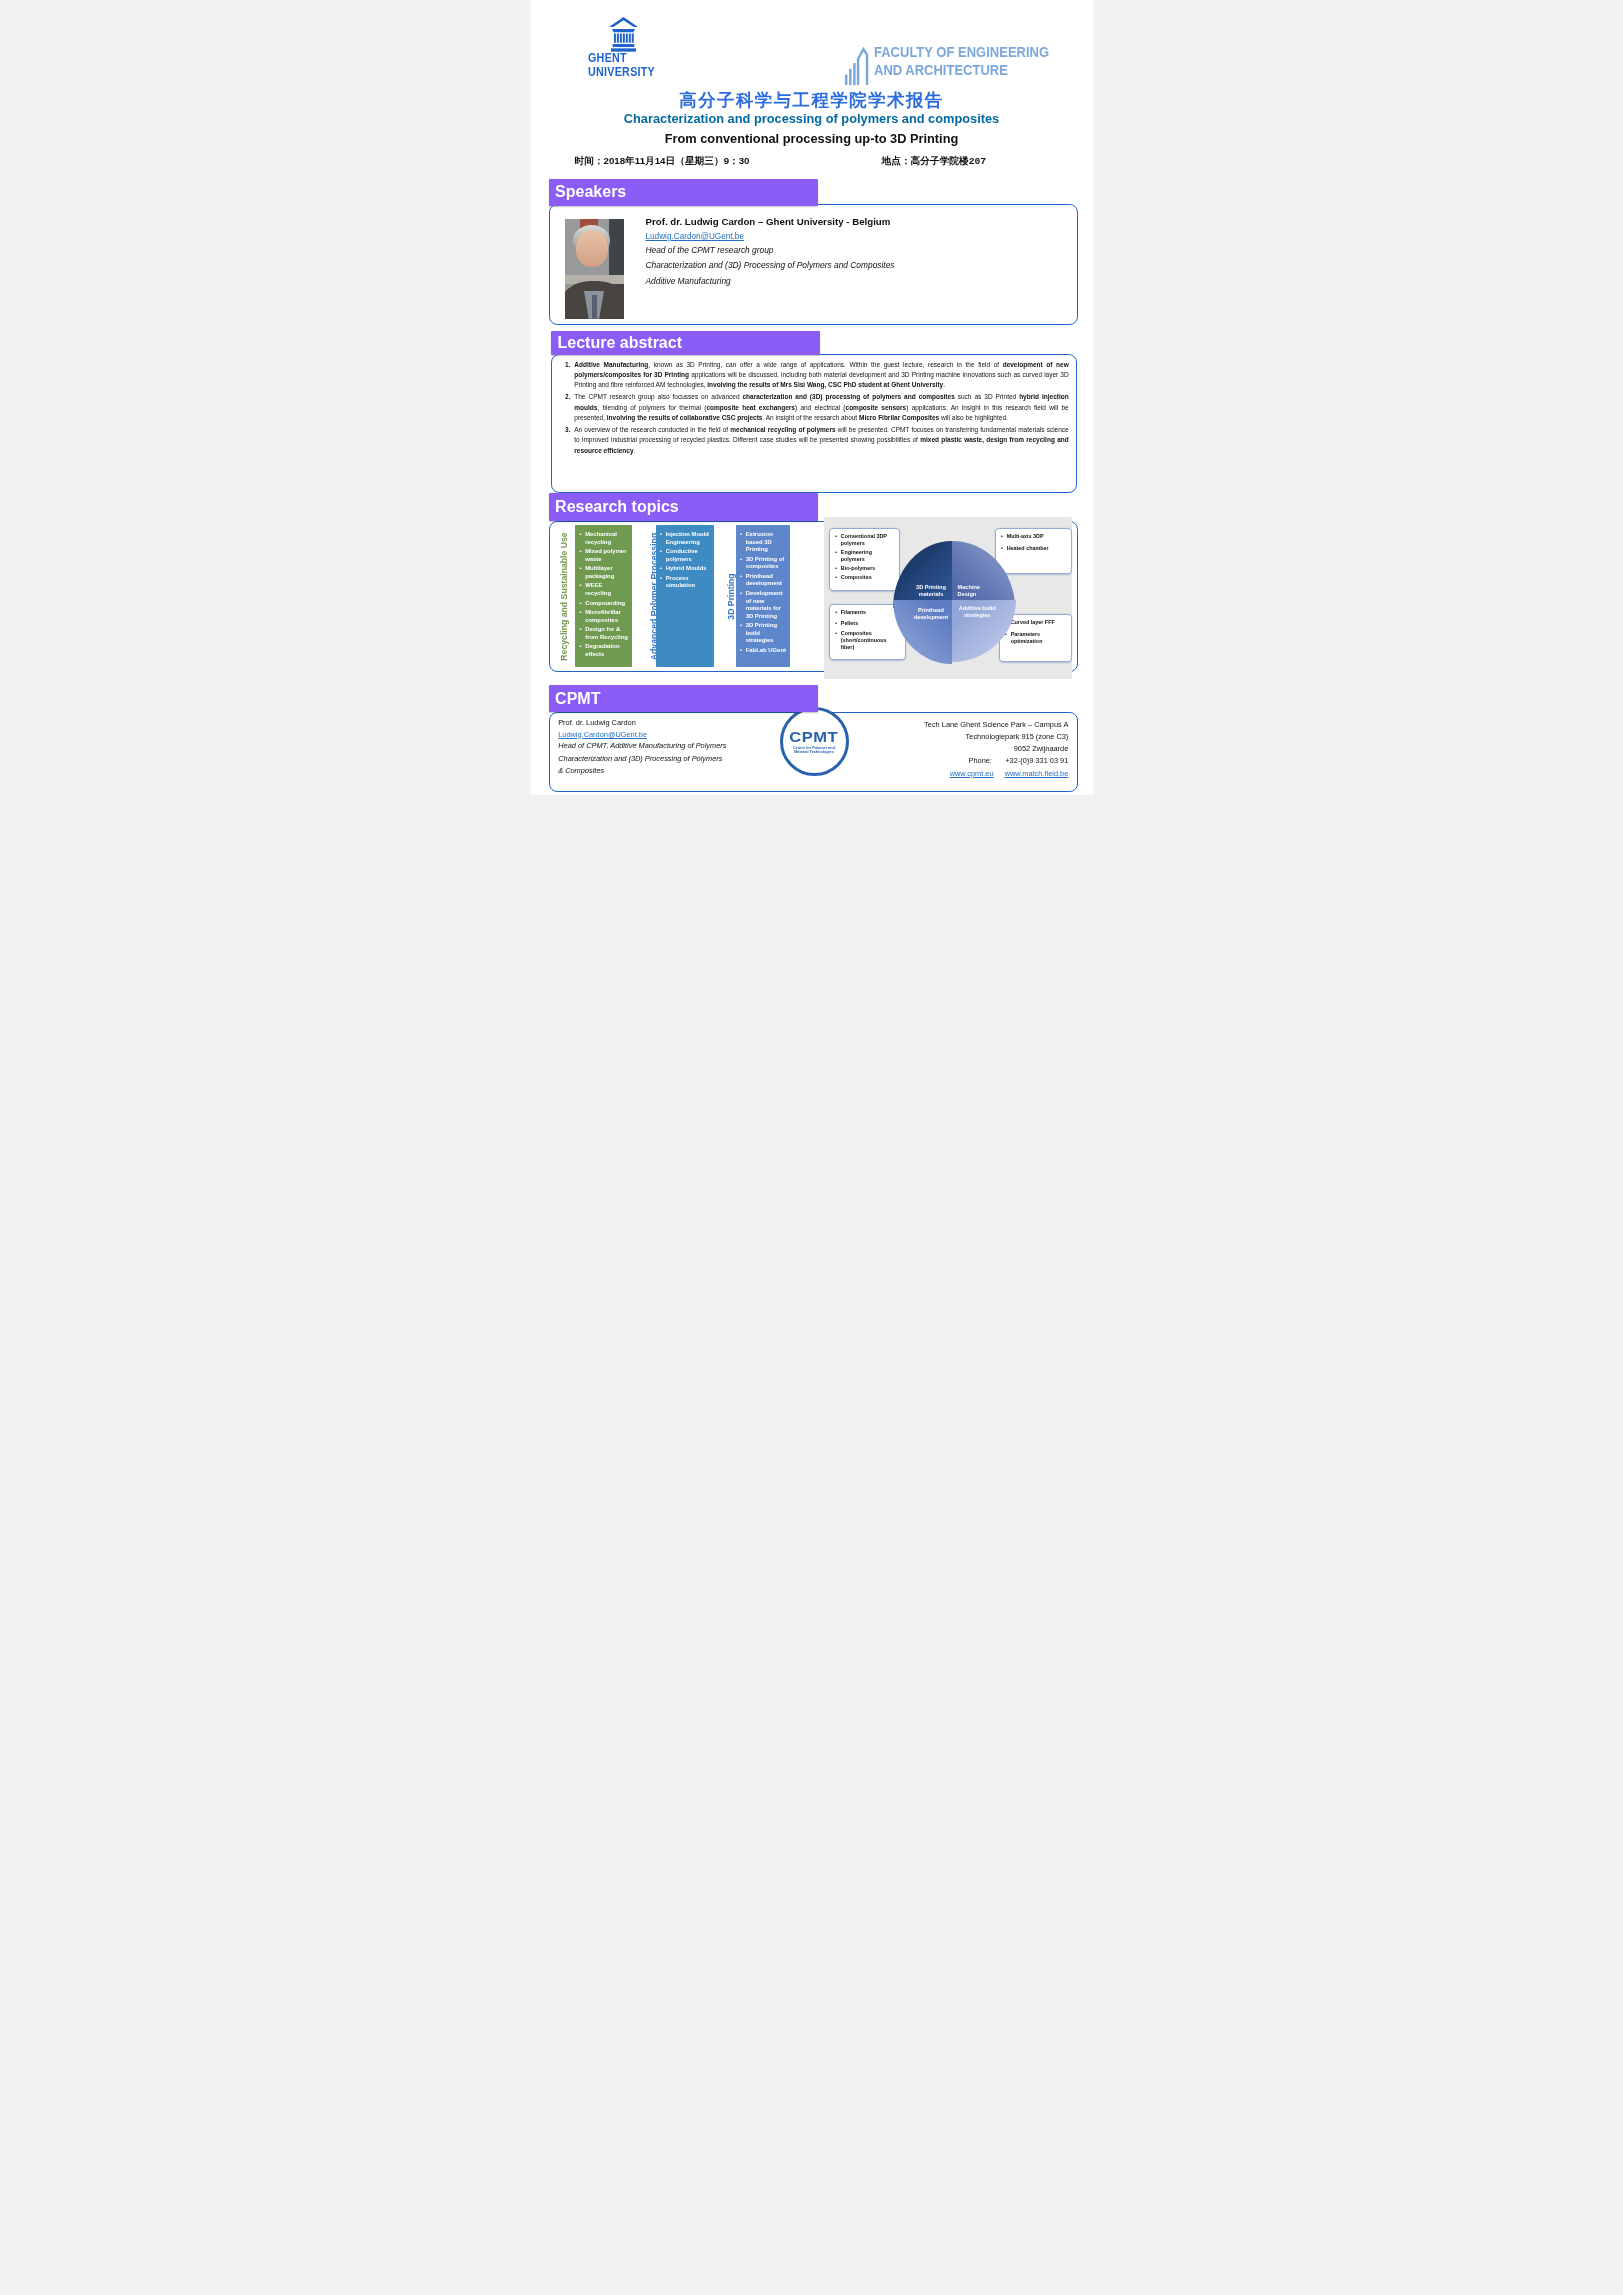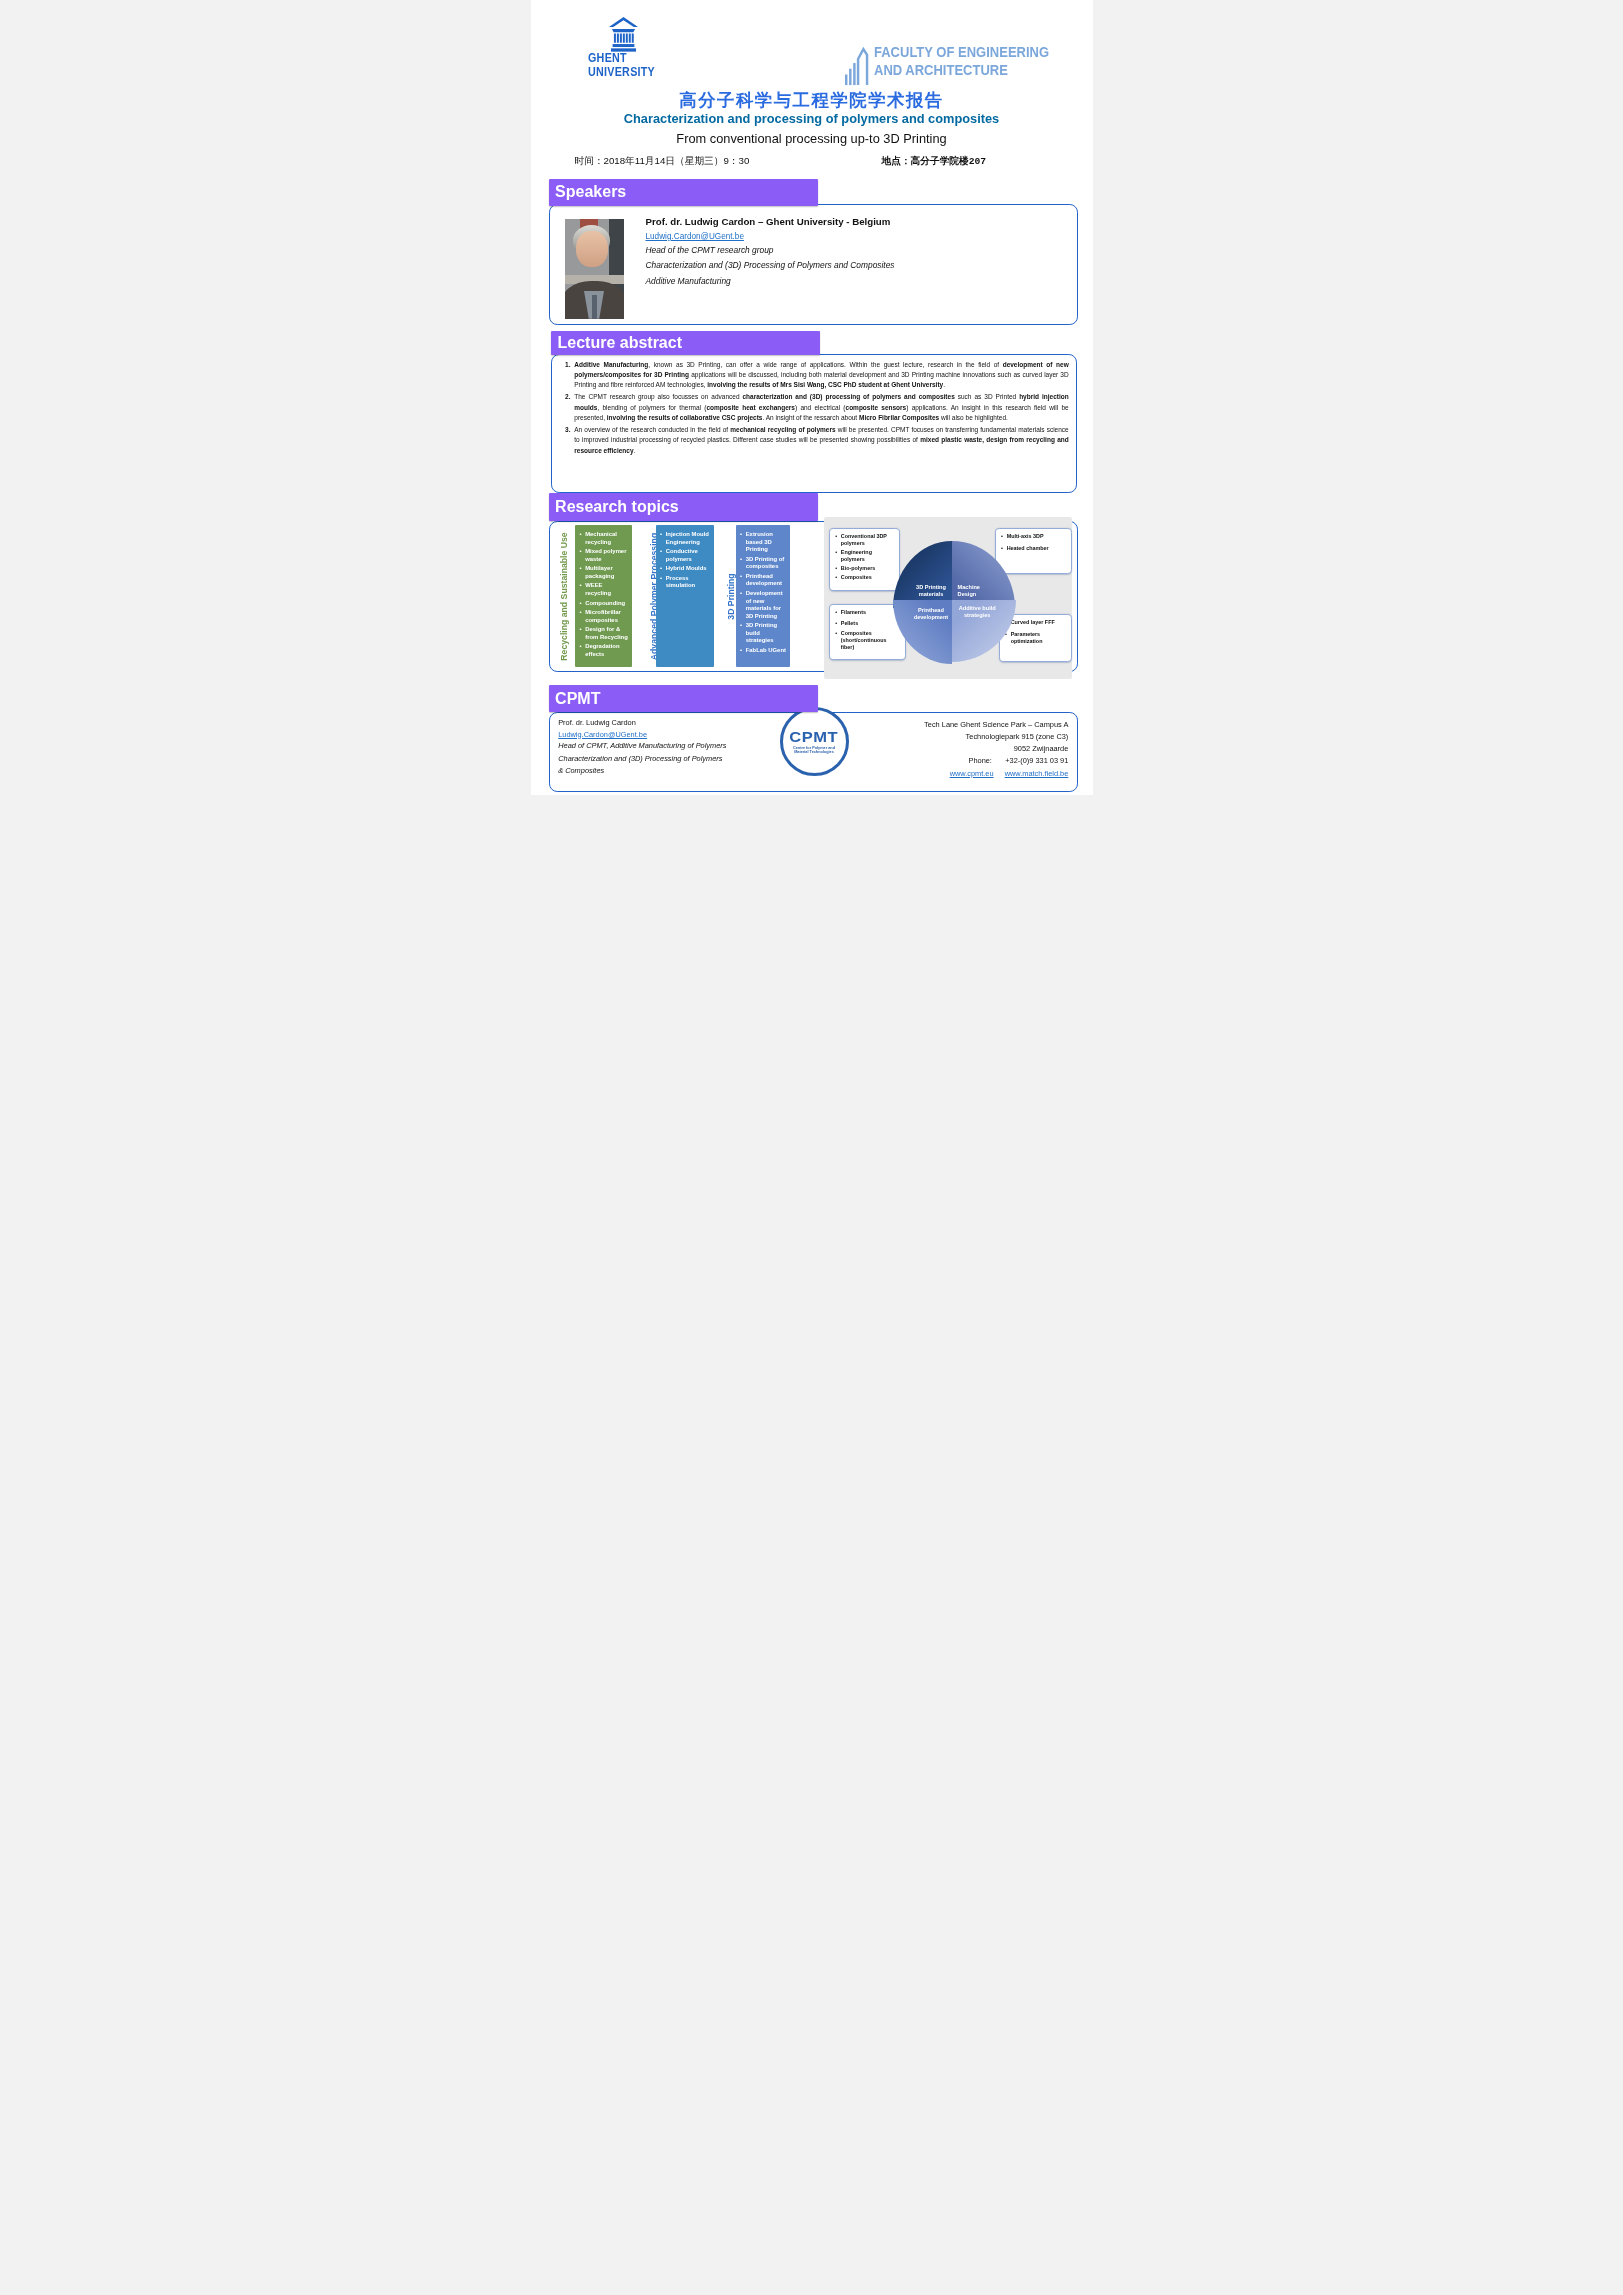--- a/index.html
+++ b/index.html
@@ -12,22 +12,22 @@
   #ghent-text{left:57px;top:51px;font-size:12.8px;font-weight:bold;color:#1E64C8;
               line-height:1.1;transform:scaleX(.84);transform-origin:left top;letter-spacing:0.3px;}
   #fac-logo{left:314px;top:43px;display:flex;gap:5.1px;align-items:flex-start;}
   #fac-text{font-size:15.3px;font-weight:bold;color:#7BA7DB;line-height:1.18;
             transform:scaleX(.85);transform-origin:left top;white-space:nowrap;}
 
   
   #title-cn{left:0;top:88px;width:100%;text-align:center;font-size:17.4px;font-weight:bold;
             color:#2B6BE0;letter-spacing:1.5px;}
   #title-en1{left:0;top:111px;width:100%;text-align:center;font-size:12.8px;font-weight:bold;color:#0369a1;}
-  #title-en2{left:0;top:131px;width:100%;text-align:center;font-size:12.8px;font-weight:normal;color:#111;}
-  #when{left:44px;top:155px;font-size:9.7px;font-weight:normal;color:#111;}
+  #title-en2{left:0;top:131px;width:100%;text-align:center;font-size:12.8px;font-weight:bold;color:#111;}
+  #when{left:44px;top:155px;font-size:9.7px;font-weight:bold;color:#111;}
   #where{left:351px;top:155px;font-size:9.7px;font-weight:bold;color:#111;font-family:Liberation Mono, monospace;}
 
   
   .sec-bar{position:absolute;background:#8b5cf6;color:#fff;font-weight:bold;font-size:16px;
            padding-left:6.6px;display:flex;align-items:center;z-index:3;border-radius:1px;
            box-shadow:0 1px 1.5px rgba(0,0,0,.25);}
   .panel{position:absolute;border:1.5px solid #2163C8;border-radius:8.2px;background:#fff;z-index:1;}
   #bar-speakers{left:18px;top:179px;width:263px;height:26.6px;}
   #panel-speakers{left:18px;top:204px;width:527px;height:119px;}
   #bar-abstract{left:20.4px;top:331px;width:263px;height:24px;}

